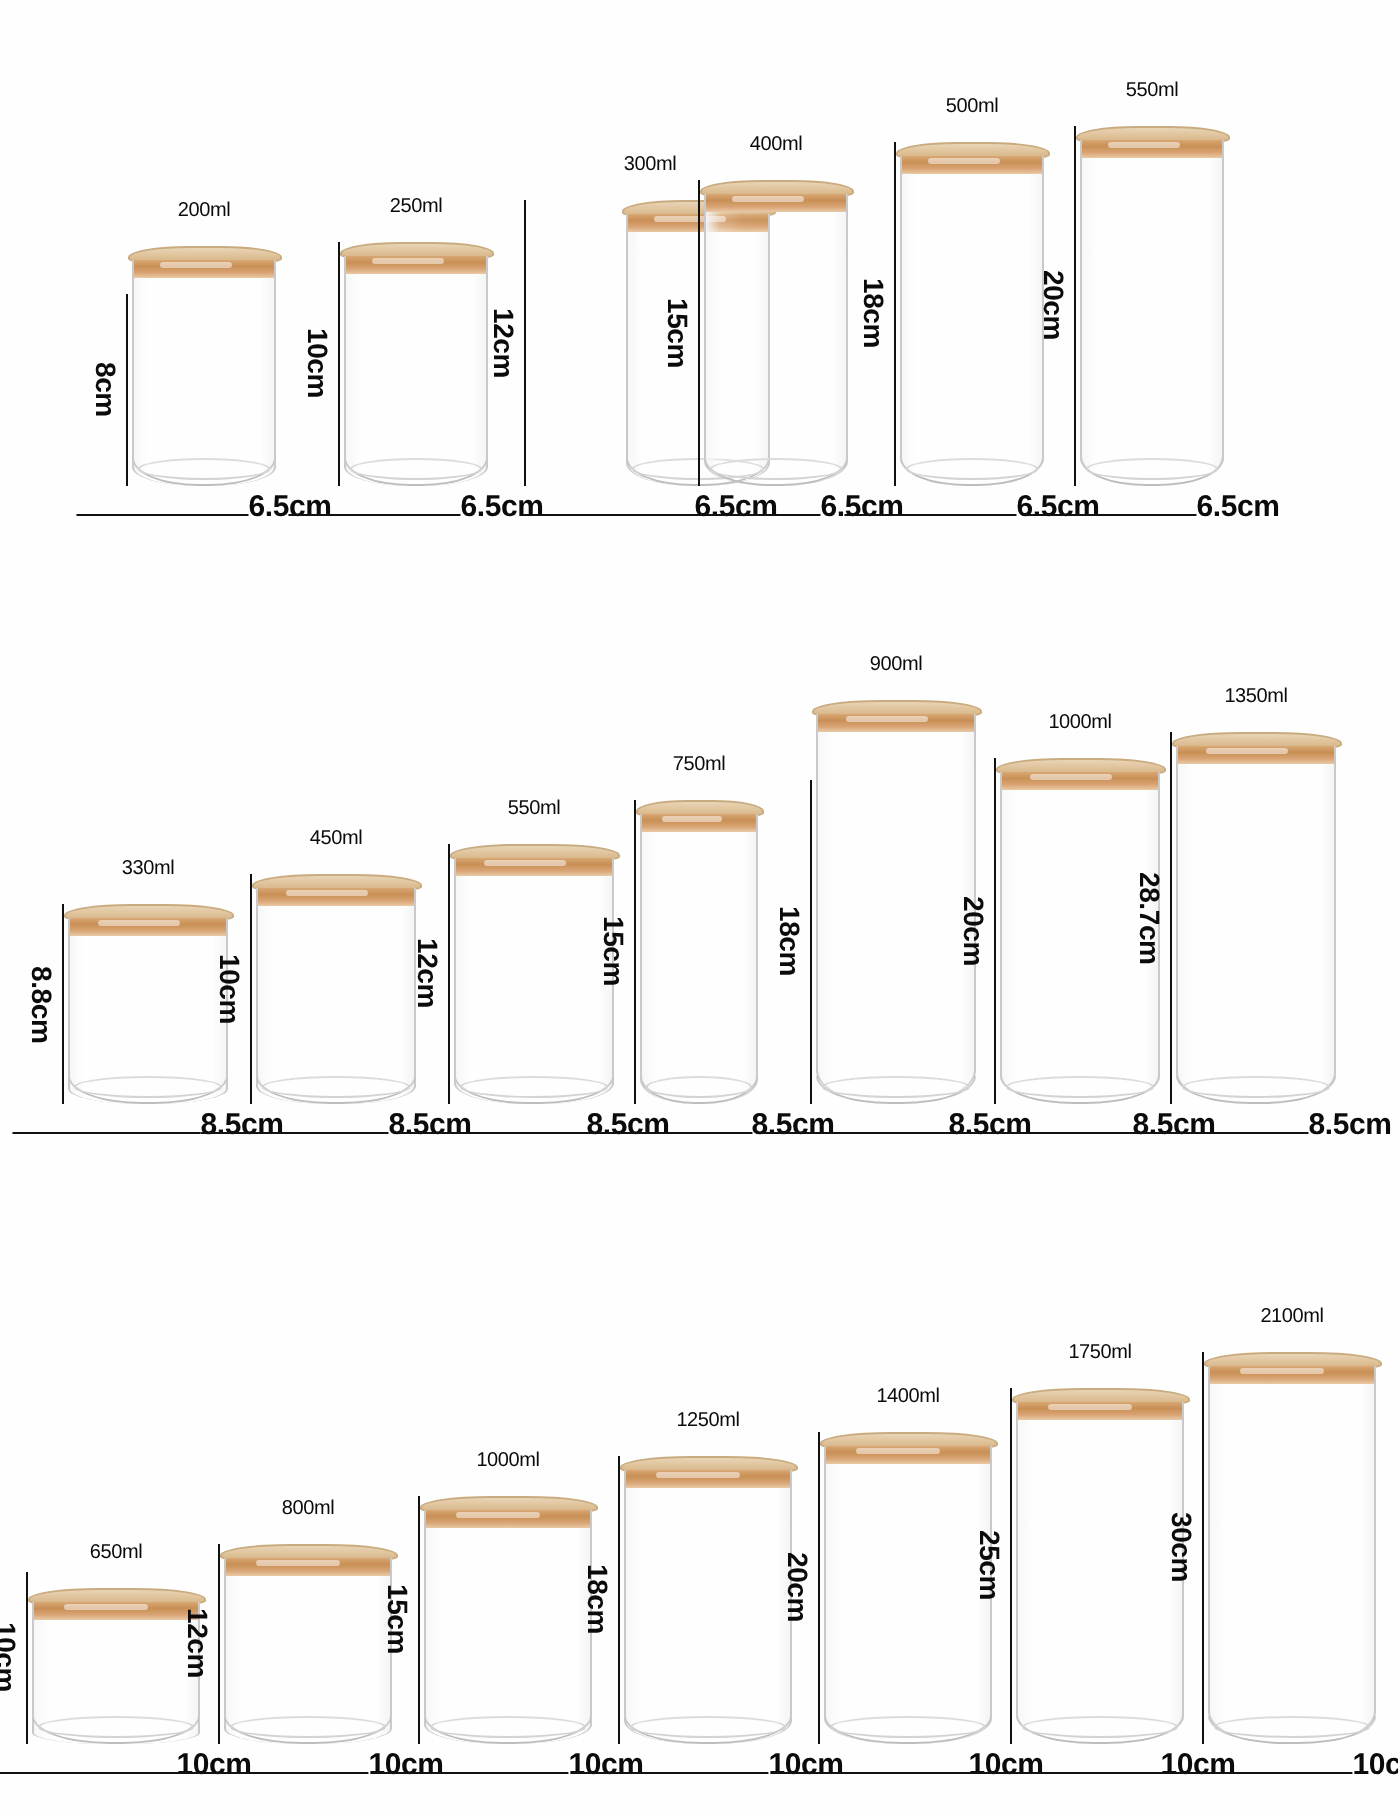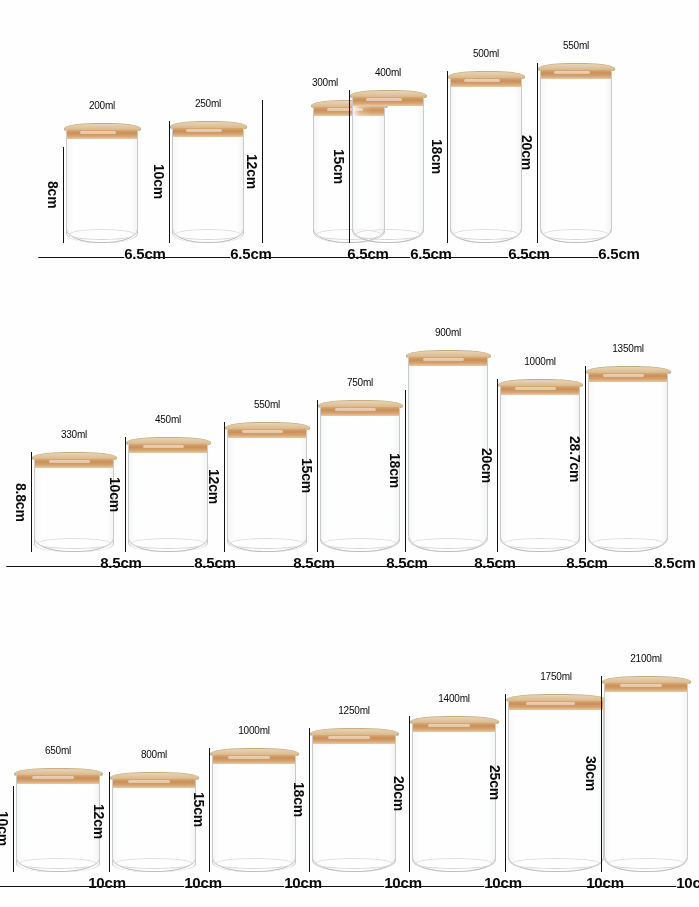--- a/index.html
+++ b/index.html
@@ -377,21 +377,21 @@
         </div>
         <div class="h-dim" style="height: 130px; right: 100%; margin-right: 2px;">
           <span class="h-dim-text">12cm</span>
           <span class="h-dim-line"></span>
         </div>
         <div class="w-dim">
           <div class="w-dim-line" style="width: 94px;"></div>
           <div class="w-dim-text">8.5cm</div>
         </div>
       </div>
-      <div class="jar-cell" style="left: 320px; width: 80px; height: 152px; bottom: 355px;">
+      <div class="jar-cell" style="left: 320px; width: 59px; height: 152px; bottom: 355px;">
         <div class="cap-label">750ml</div>
         <div class="jar">
           <div class="glass">
             <div class="glass-floor"></div>
           </div>
           <div class="lid">
             <div class="lid-top"></div>
             <div class="lid-band"></div>
           </div>
         </div>
@@ -459,21 +459,21 @@
           <span class="h-dim-text">28.7cm</span>
           <span class="h-dim-line"></span>
         </div>
         <div class="w-dim">
           <div class="w-dim-line" style="width: 94px;"></div>
           <div class="w-dim-text">8.5cm</div>
         </div>
       </div>
     </div>
     <div class="row" style="top: 0px; height: 907px;">
-      <div class="jar-cell" style="left: 16px; width: 84px; height: 104px; bottom: 35px;">
+      <div class="jar-cell" style="left: 16px; width: 84px; height: 78px; bottom: 35px;">
         <div class="cap-label">650ml</div>
         <div class="jar">
           <div class="glass">
             <div class="glass-floor"></div>
           </div>
           <div class="lid">
             <div class="lid-top"></div>
             <div class="lid-band"></div>
           </div>
         </div>
@@ -559,21 +559,21 @@
         </div>
         <div class="h-dim" style="height: 156px; right: 100%; margin-right: 2px;">
           <span class="h-dim-text">20cm</span>
           <span class="h-dim-line"></span>
         </div>
         <div class="w-dim">
           <div class="w-dim-line" style="width: 98px;"></div>
           <div class="w-dim-text">10cm</div>
         </div>
       </div>
-      <div class="jar-cell" style="left: 508px; width: 96px; height: 178px; bottom: 35px; border-radius: 27px;">
+      <div class="jar-cell" style="left: 508px; width: 84px; height: 178px; bottom: 35px; border-radius: 27px;">
         <div class="cap-label">1750ml</div>
         <div class="jar">
           <div class="glass">
             <div class="glass-floor"></div>
           </div>
           <div class="lid">
             <div class="lid-top"></div>
             <div class="lid-band"></div>
           </div>
         </div>

